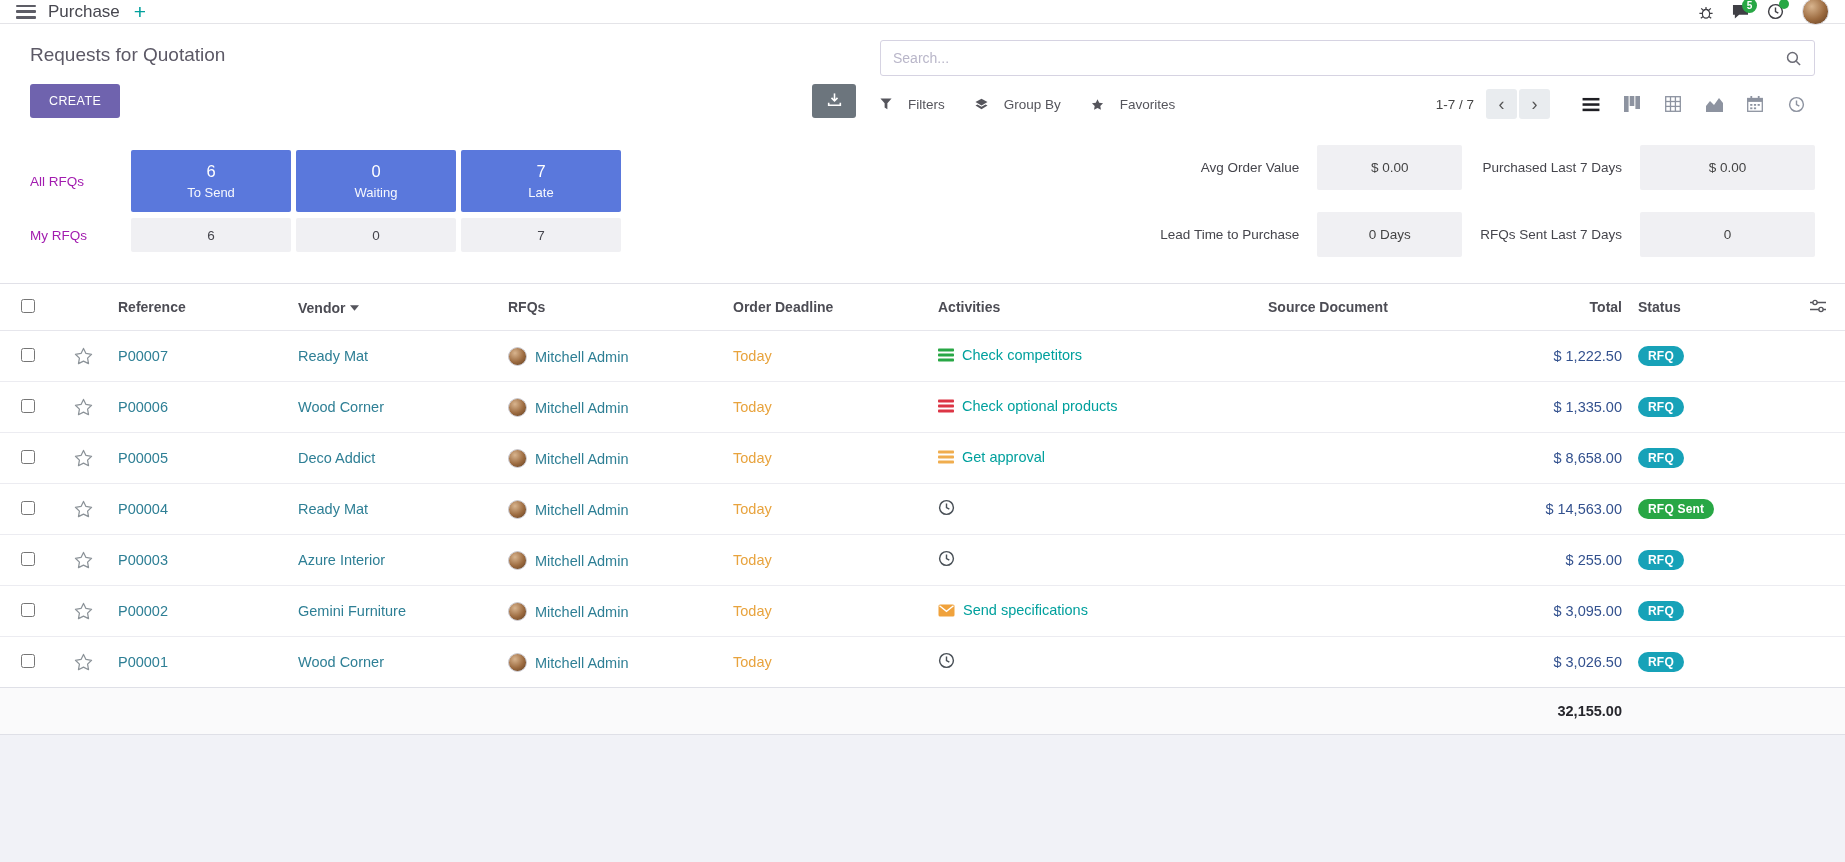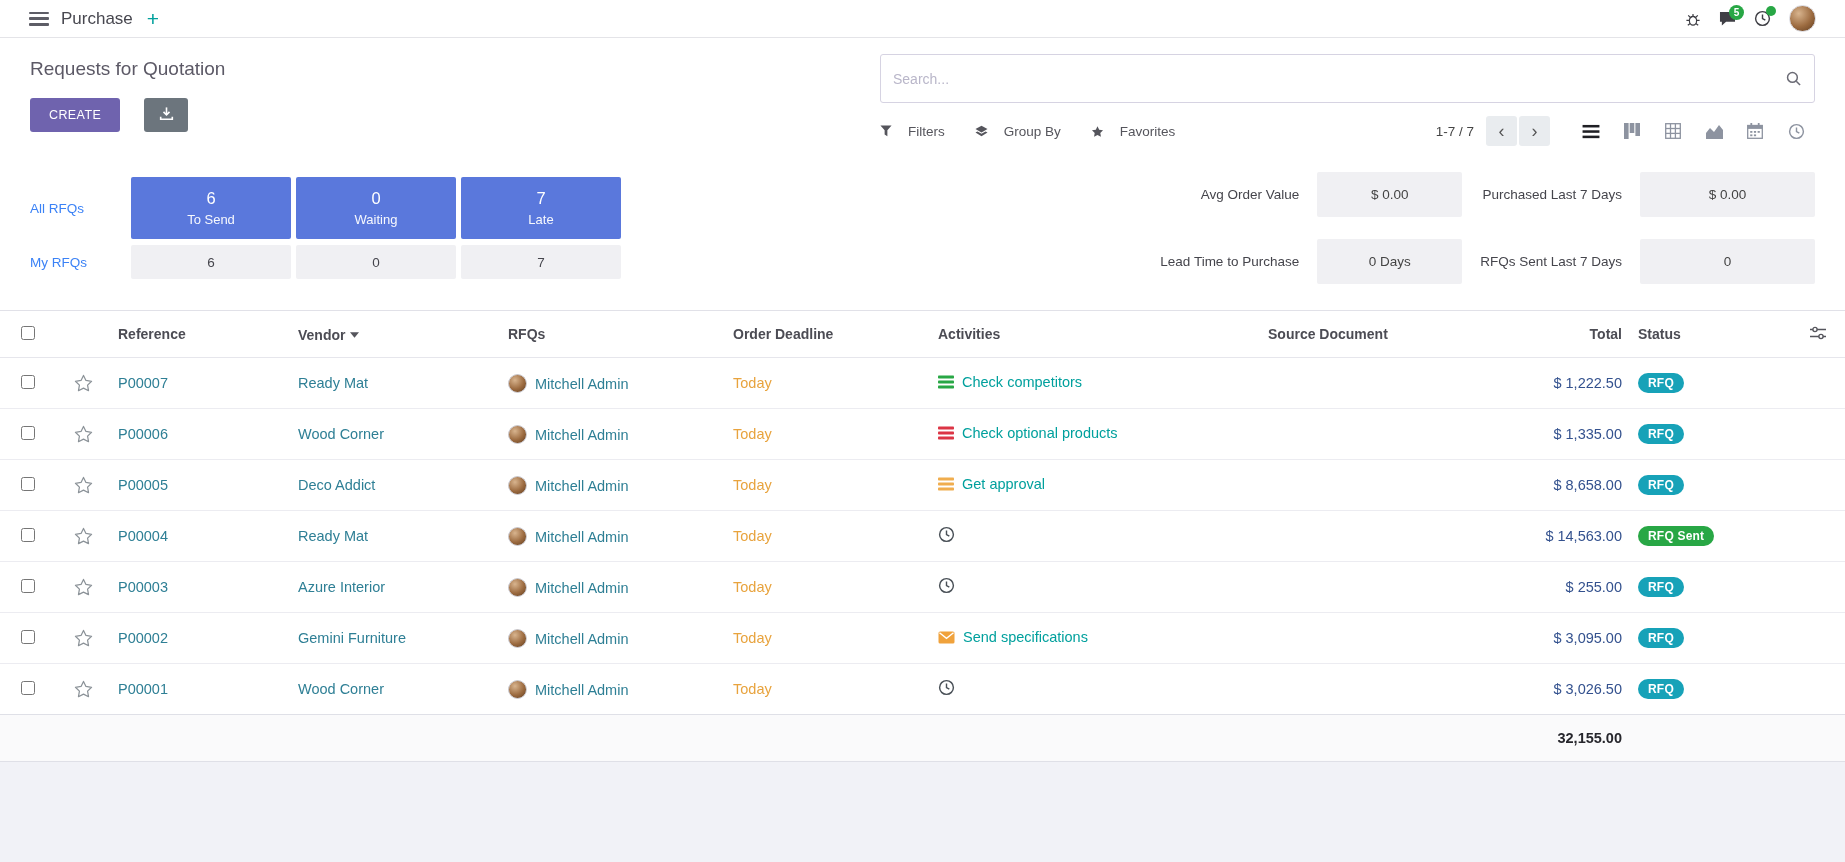--- a/index.html
+++ b/index.html
@@ -8,22 +8,22 @@
     font-family: "Liberation Sans", sans-serif;
     background: #f1f2f7;
     color: #444;
     font-size: 15px;
     min-height: 862px;
   }
   .page { background: #fff; }
 
   
   .navbar {
-    height: 38px; background: #fff; border-bottom: 1px solid #e4e4e8;
-    display: flex; align-items: center; padding: 0 29px; gap: 12px;
+    height: 24px; background: #fff; border-bottom: 1px solid #e4e4e8;
+    display: flex; align-items: center; padding: 0 16px; gap: 12px;
   }
   .hamburger { width: 20px; height: 14px; display: flex; flex-direction: column; justify-content: space-between; cursor: pointer; }
   .hamburger span { height: 2.5px; background: #5d5d66; border-radius: 1px; }
   .app-name { font-size: 17px; color: #47474f; font-weight: 500; cursor: pointer; }
   .nav-plus { font-size: 21px; color: #00a09d; cursor: pointer; line-height: 1; margin-left: 2px; }
   .nav-right { margin-left: auto; display: flex; align-items: center; gap: 18px; color: #3f3f45; }
   .nav-icon { position: relative; cursor: pointer; display: flex; align-items: center; }
   .nav-badge {
     position: absolute; top: -6px; right: -8px; background: var(--navbar-badge, #28a745);
     color: #fff; font-size: 10px; font-weight: 700; min-width: 15px; height: 15px;
@@ -33,33 +33,33 @@
   .avatar {
     width: 27px; height: 27px; border-radius: 50%;
     background: radial-gradient(circle at 35% 30%, #d8b48e 0%, #9c6b40 55%, #5f3c1f 100%);
     border: 1px solid #d9d9e0; cursor: pointer;
   }
 
   
   .control-panel { display: flex; padding: 16px 30px 12px 30px; gap: 24px; }
   .cp-left { flex: 1; min-width: 0; }
   .breadcrumb { font-size: 19px; color: #5c5966; margin: 4px 0 18px; }
-  .cp-buttons { display: flex; gap: 24px; }
+  .cp-buttons { display: flex; gap: 24px; justify-content: space-between; }
   .btn { border: none; border-radius: 3px; cursor: pointer; font-family: inherit; }
   .btn-create {
     background: var(--primary, #6f63ae); color: #fff; padding: 10px 19px;
     font-size: 12.5px; letter-spacing: .4px; font-weight: 500;
   }
   .btn-export {
     background: var(--secondary-button, #6c757d); color: #fff; width: 44px;
     display: flex; align-items: center; justify-content: center;
   }
   .cp-right { width: 935px; flex-shrink: 0; }
   .searchbox {
-    border: 1px solid #d6d3e2; border-radius: 3px; height: 49px;
+    border: 1px solid #d6d3e2; border-radius: 3px; height: 36px;
     display: flex; align-items: center; padding: 13px 12px; background: #fff;
   }
   .searchbox input { border: none; outline: none; flex: 1; font-size: 14px; color: #555; font-family: inherit; background: transparent; }
   .searchbox input::placeholder { color: #b9b6c9; }
   .search-glyph { color: #6b6b75; display: flex; cursor: pointer; }
   .cp-actions { display: flex; align-items: center; margin-top: 13px; }
   .filter-group { display: flex; gap: 30px; }
   .filter-item { display: flex; gap: 16px; align-items: center; cursor: pointer; color: #55555c; font-size: 13.5px; }
   .filter-item svg { color: #55555c; }
   .pager { margin-left: auto; display: flex; align-items: center; gap: 12px; font-size: 13.5px; color: #444; }
@@ -74,21 +74,21 @@
     color: #8d93a0; cursor: pointer; border-radius: 3px; background: transparent; border: none;
   }
   .view-btn.active { color: #1f1f24; }
 
   
   .dashboard { display: flex; padding: 14px 30px 26px 30px; align-items: center; }
   .dash-grid {
     display: grid; grid-template-columns: 96px 160px 160px 160px;
     gap: 6px 5px; align-items: center;
   }
-  .dash-label { font-size: 13.5px; color: #3b82f6; }
+  .dash-label { font-size: 13.5px; color: #a21caf; }
   .tile-big {
     background: var(--tile-blue, #5a78dc); color: #fff; border-radius: 2px; height: 62px;
     display: flex; flex-direction: column; align-items: center; justify-content: center;
     gap: 4px; cursor: pointer;
   }
   .tile-big .num { font-size: 16.5px; }
   .tile-big .lbl { font-size: 13px; opacity: .95; }
   .tile-small {
     background: #f0f0f3; color: #45454c; height: 34px; border-radius: 2px;
     display: flex; align-items: center; justify-content: center; font-size: 13.5px; cursor: pointer;

